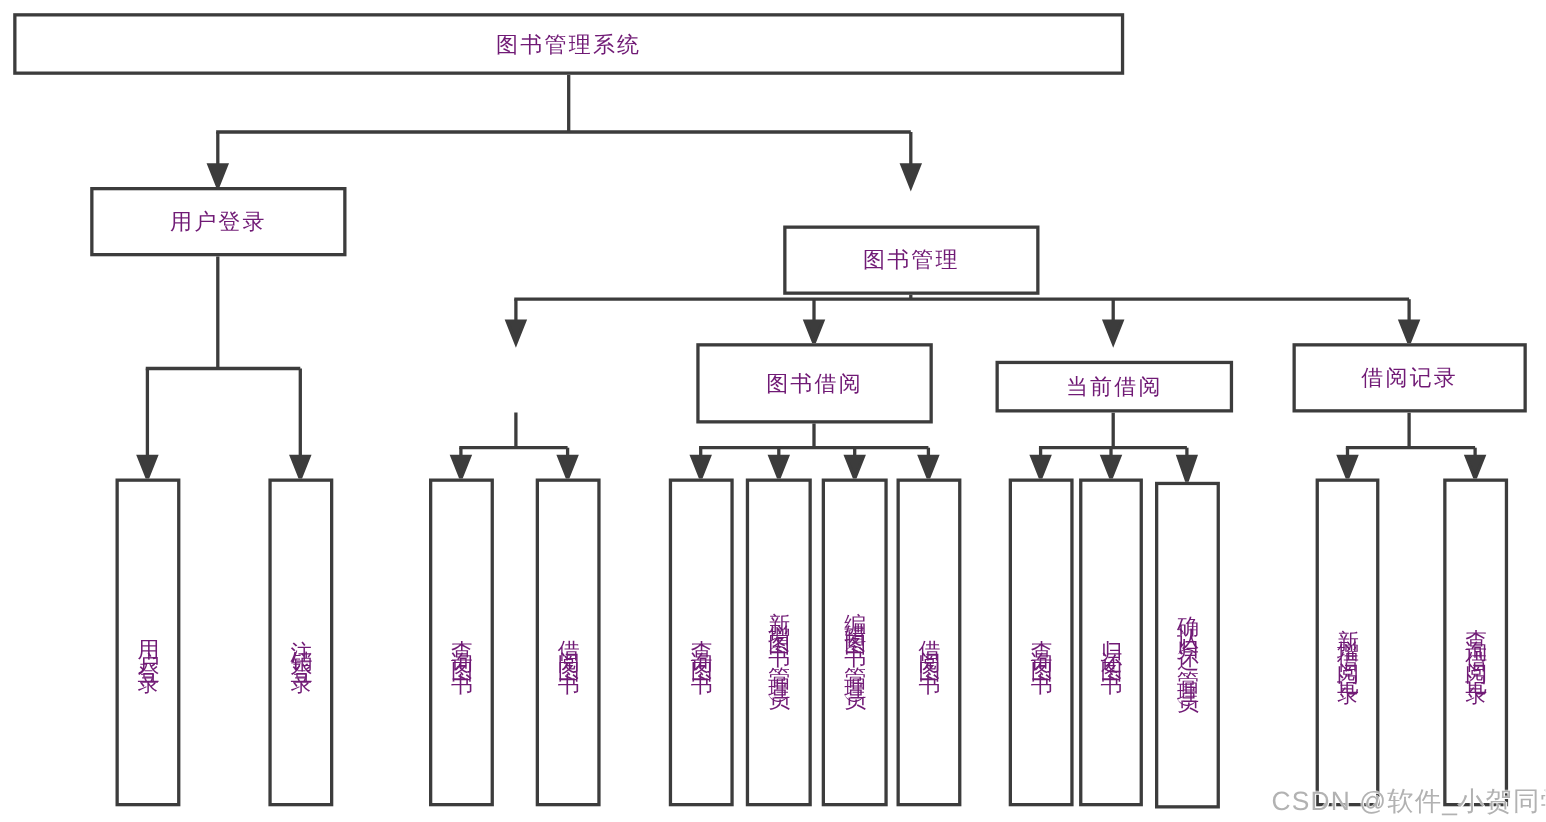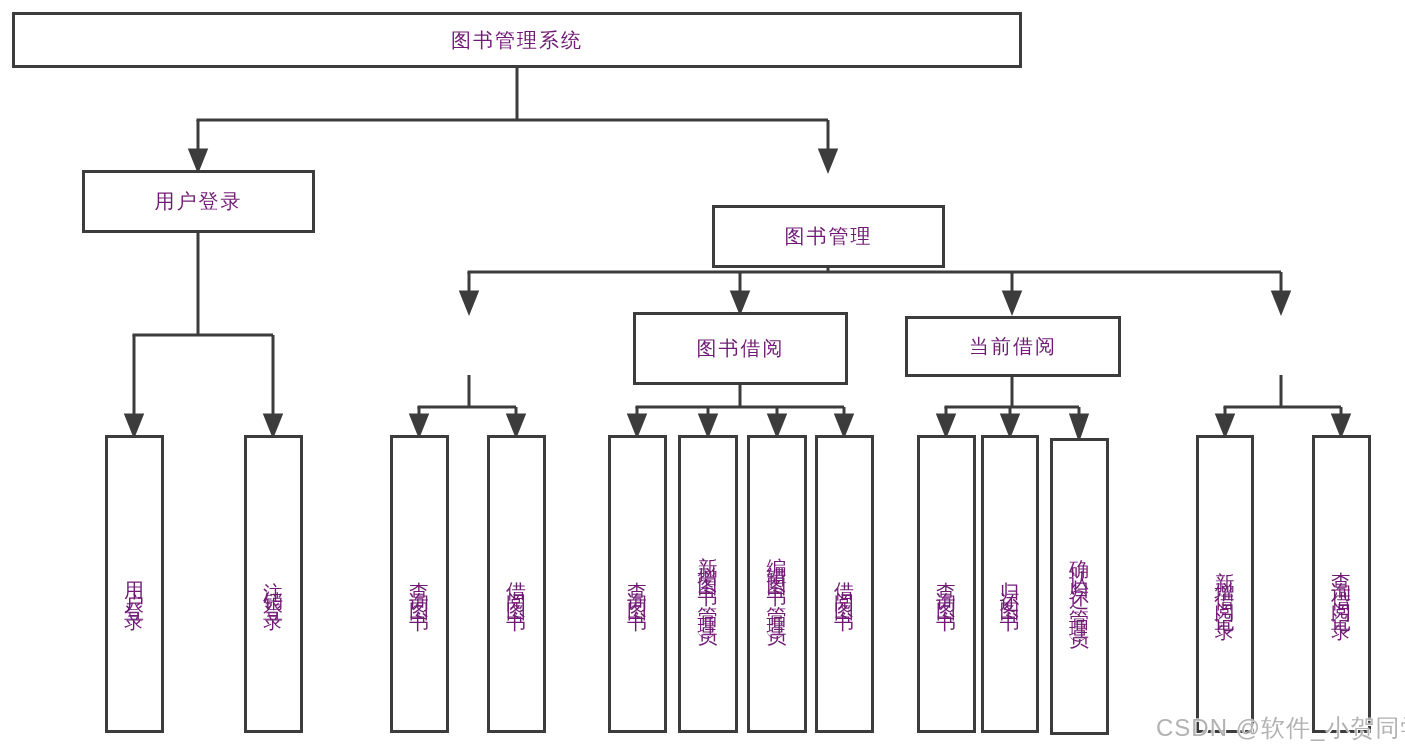--- a/index.html
+++ b/index.html
@@ -129,21 +129,22 @@
       </g>
     </g>
   </svg>
 
   <div class="box" style="left:12px; top:12px; width:1010px; height:56px;">图书管理系统</div>
 
   <div class="box" style="left:82px; top:170px; width:233px; height:63px;">用户登录</div>
   <div class="box" style="left:712px; top:170px; width:233px; height:63px;margin-top:35px;">图书管理</div>
 
   <div class="box" style="left:633px; top:312px; width:215px; height:73px;">图书借阅</div>
-  <div class="box" style="left:905px; top:316px; width:216px; height:61px;">当前借阅</div>
+  <div class="box" style="left:905px; top:328px; width:216px; height:47px;">当前借阅</div>
+  <div class="box" style="left:1175px; top:312px; width:213px; height:63px;">借阅记录</div>
 
   <div class="box leaf" style="left:105px; top:435px; width:59px; height:298px;">用户登录</div>
   <div class="box leaf" style="left:244px; top:435px; width:59px; height:298px;">注销登录</div>
 
   <div class="box leaf" style="left:390px; top:435px; width:59px; height:298px;">查询图书</div>
   <div class="box leaf" style="left:487px; top:435px; width:59px; height:298px;">借阅图书</div>
 
   <div class="box leaf" style="left:608px; top:435px; width:59px; height:298px;">查询图书</div>
   <div class="box leaf" style="left:678px; top:435px; width:60px; height:298px;">新增图书（管理员）</div>
   <div class="box leaf" style="left:747px; top:435px; width:60px; height:298px;">编辑图书（管理员）</div>

